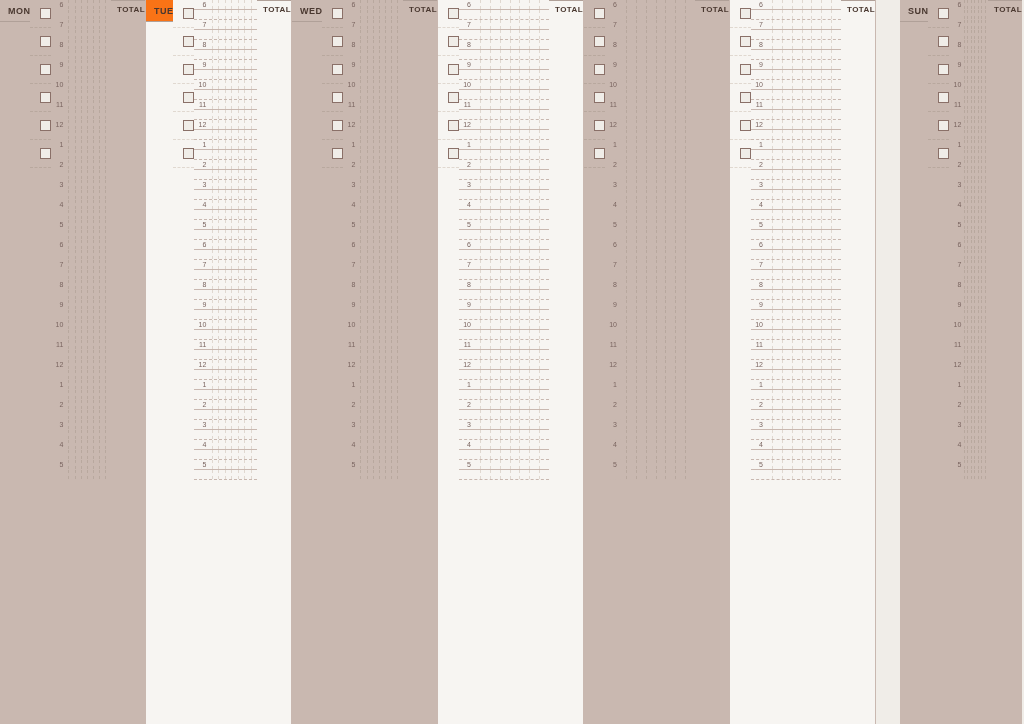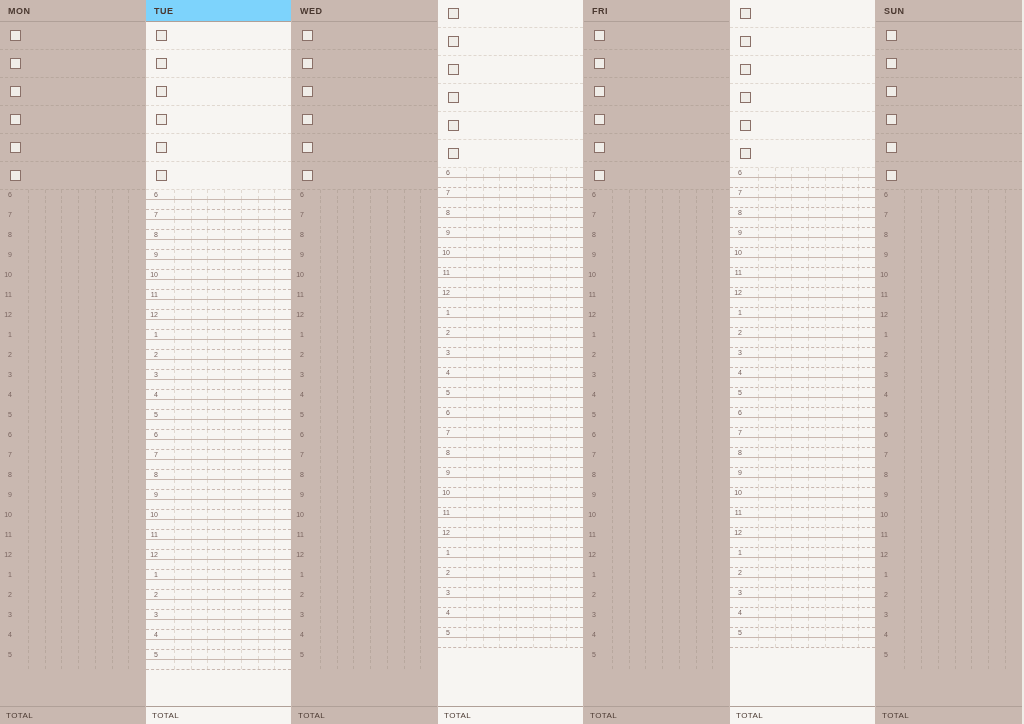--- a/index.html
+++ b/index.html
@@ -17,25 +17,26 @@
       position: relative;
     }
     .calendar-grid {
       display: grid;
       grid-template-columns: 146px 146px 146px 146px 146px 146px 146px;
       width: 1024px;
       height: 724px;
     }
     .day-col {
       display: flex;
-      flex-direction: column;
+      flex-direction: row;
       border-right: 1px solid #c9b8b0;
     }
     .day-col:last-child {
       border-right: none;
+      margin-left: 24px;
     }
     
     .day-header {
       background: #c9b8b0;
       height: 22px;
       display: flex;
       align-items: center;
       padding-left: 8px;
       font-size: 9px;
       font-weight: bold;
@@ -102,36 +103,36 @@
       border-right: none;
     }
     
     .total-footer {
       height: 18px;
       display: flex;
       align-items: center;
       padding-left: 6px;
       background: #d8cdc8;
       font-size: 8px;
-      font-weight: normal;
+      font-weight: bold;
       color: #4a3830;
       letter-spacing: 0.05em;
       border-top: 1px solid #b0a098;
       flex-shrink: 0;
     }
 
     
     .col-taupe { background: #c9b8b0; }
     .col-light { background: #f7f5f2; }
     .col-taupe .checkbox-section { background: #c9b8b0; }
     .col-light .checkbox-section { background: #f7f5f2; }
     .col-taupe .checkbox-row { border-bottom-color: #b8a89e; }
     .col-light .checkbox-row { border-bottom-color: #e0d8d0; }
     .col-taupe .day-header { background: #c9b8b0; }
-    .col-light .day-header { background: #7dd3fc; }
+    .col-light .day-header { background: #f97316; }
     .col-taupe .total-footer { background: #c9b8b0; }
     .col-light .total-footer { background: #f7f5f2; }
 
     
     .col-taupe .time-row { background: #c9b8b0; }
     .col-taupe .time-row.hour-row { background: #c9b8b0; }
     .col-light .time-row { background: #f7f5f2; }
     .col-light .time-row.hour-row { background: #f7f5f2; }
 
     .col-taupe .time-cell { border-right-color: #b8a89e; }
@@ -2735,21 +2736,20 @@
               <div class="time-cell"></div>
               <div class="time-cell"></div>
               <div class="time-cell"></div>
               <div class="time-cell"></div>
             </div>
           </div>
         </div>
         <div class="total-footer">TOTAL</div>
       </div>
       <div class="day-col col-taupe">
-        <div class="day-header">FRI</div>
         <div class="checkbox-section">
           <div class="checkbox-row">
             <div class="cb"></div>
           </div>
           <div class="checkbox-row">
             <div class="cb"></div>
           </div>
           <div class="checkbox-row">
             <div class="cb"></div>
           </div>

